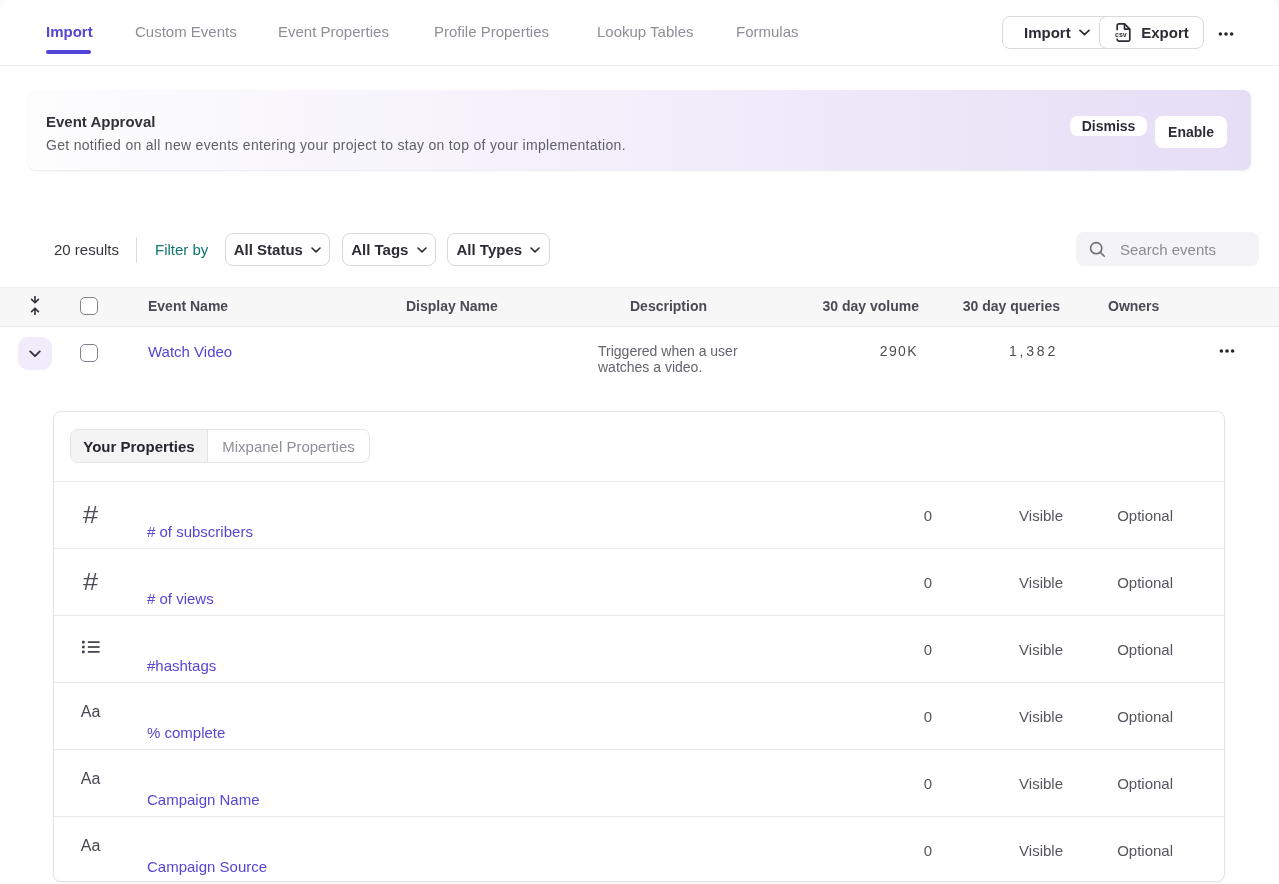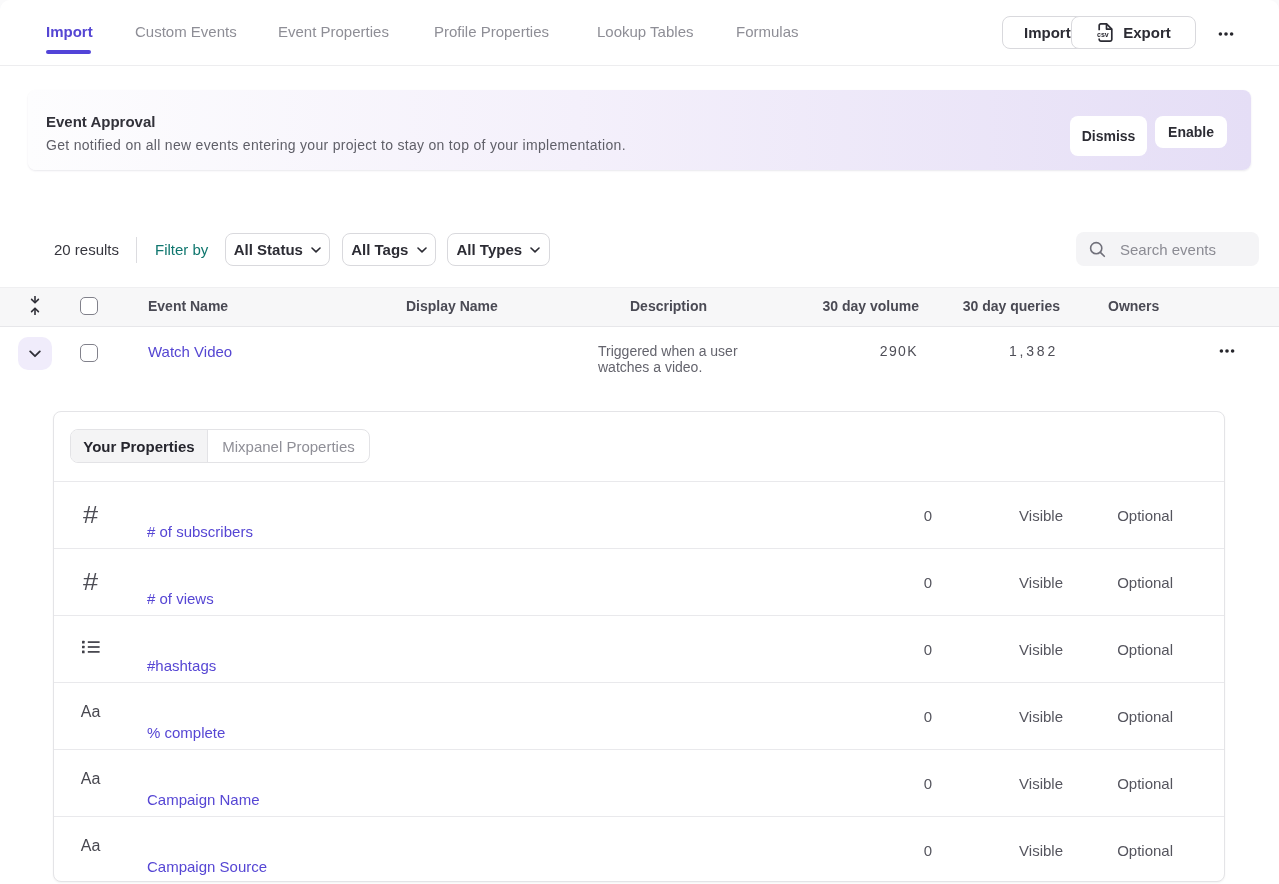--- a/index.html
+++ b/index.html
@@ -24,36 +24,36 @@
   <span class="tab" style="left:135px;">Custom Events</span>
   <span class="tab" style="left:278px;">Event Properties</span>
   <span class="tab" style="left:434px;">Profile Properties</span>
   <span class="tab" style="left:597px;">Lookup Tables</span>
   <span class="tab" style="left:736px;">Formulas</span>
   <div class="abs" style="left:46px;top:50px;width:45px;height:3.5px;border-radius:2px;background:#5244d8;"></div>
 
   <div class="btn" style="left:1002px;top:16px;width:110px;height:33px;">Import&nbsp;&nbsp;<svg width="11" height="7" viewBox="0 0 11 7">
         <path d="M1 1.3 L5.5 5.6 L10 1.3" stroke="#2b2b33" stroke-width="1.7" fill="none" stroke-linecap="round" stroke-linejoin="round"></path>
       </svg></div>
-  <div class="btn" style="left:1071px;top:16px;width:125px;height:33px;">
+  <div class="btn" style="left:1099px;top:16px;width:105px;height:33px;">
     <svg width="19" height="21" viewBox="0 0 19 21" style="margin-right:8px;">
       <path d="M3.2 8.2 V3.4 A1.6 1.6 0 0 1 4.8 1.8 H10.5 L15.8 7.1 V17.6 A1.6 1.6 0 0 1 14.2 19.2 H4.8 A1.6 1.6 0 0 1 3.2 17.6 V16.4" fill="none" stroke="#2b2b33" stroke-width="1.7" stroke-linejoin="round"></path>
       <path d="M10.5 1.8 V7.1 H15.8" fill="none" stroke="#2b2b33" stroke-width="1.7" stroke-linejoin="round"></path>
       <text x="1" y="15" font-size="7" font-weight="bold" fill="#2b2b33" font-family="Liberation Sans">csv</text>
     </svg>Export</div>
   <svg class="abs" style="left:1218px;top:32px;" width="17" height="4" viewBox="0 0 17 4">
       <circle cx="2.4" cy="2" r="1.8" fill="#26262c"></circle>
       <circle cx="8" cy="2" r="1.8" fill="#26262c"></circle>
       <circle cx="13.6" cy="2" r="1.8" fill="#26262c"></circle>
     </svg>
 
   <div class="abs" style="left:28px;top:90px;width:1223px;height:80px;border-radius:8px;background:linear-gradient(90deg,#fdfdfe 0%,#f4f0fb 45%,#e5def6 100%);box-shadow:0 1px 2px rgba(40,30,80,0.10);"></div>
   <div class="abs" style="left:46px;top:114px;font-size:15px;font-weight:bold;color:#32323a;line-height:16px;">Event Approval</div>
   <div class="abs" style="left:46px;top:138px;font-size:14px;color:#5f5f68;line-height:15px;letter-spacing:0.3px;">Get notified on all new events entering your project to stay on top of your implementation.</div>
-  <div class="btn" style="left:1070px;top:116px;width:77px;height:40px;border:none;font-size:14px;">Dismiss</div>
+  <div class="btn" style="left:1070px;top:116px;width:77px;height:20px;border:none;font-size:14px;">Dismiss</div>
   <div class="btn" style="left:1155px;top:116px;width:72px;height:32px;border:none;font-size:14px;">Enable</div>
 
   <div class="abs" style="left:54px;top:242px;font-size:15px;color:#36363e;line-height:16px;">20 results</div>
   <div class="abs" style="left:136px;top:237px;width:1px;height:26px;background:#dcdce0;"></div>
   <div class="abs" style="left:155px;top:242px;font-size:15px;color:#0f766e;line-height:16px;">Filter by</div>
   <div class="btn" style="left:225px;top:233px;width:105px;height:33px;">All Status&nbsp;&nbsp;<svg width="10" height="6" viewBox="0 0 10 6">
         <path d="M1 1 L5 4.8 L9 1" stroke="#2b2b33" stroke-width="1.6" fill="none" stroke-linecap="round" stroke-linejoin="round"></path>
       </svg></div>
   <div class="btn" style="left:342px;top:233px;width:94px;height:33px;">All Tags&nbsp;&nbsp;<svg width="10" height="6" viewBox="0 0 10 6">
         <path d="M1 1 L5 4.8 L9 1" stroke="#2b2b33" stroke-width="1.6" fill="none" stroke-linecap="round" stroke-linejoin="round"></path>

